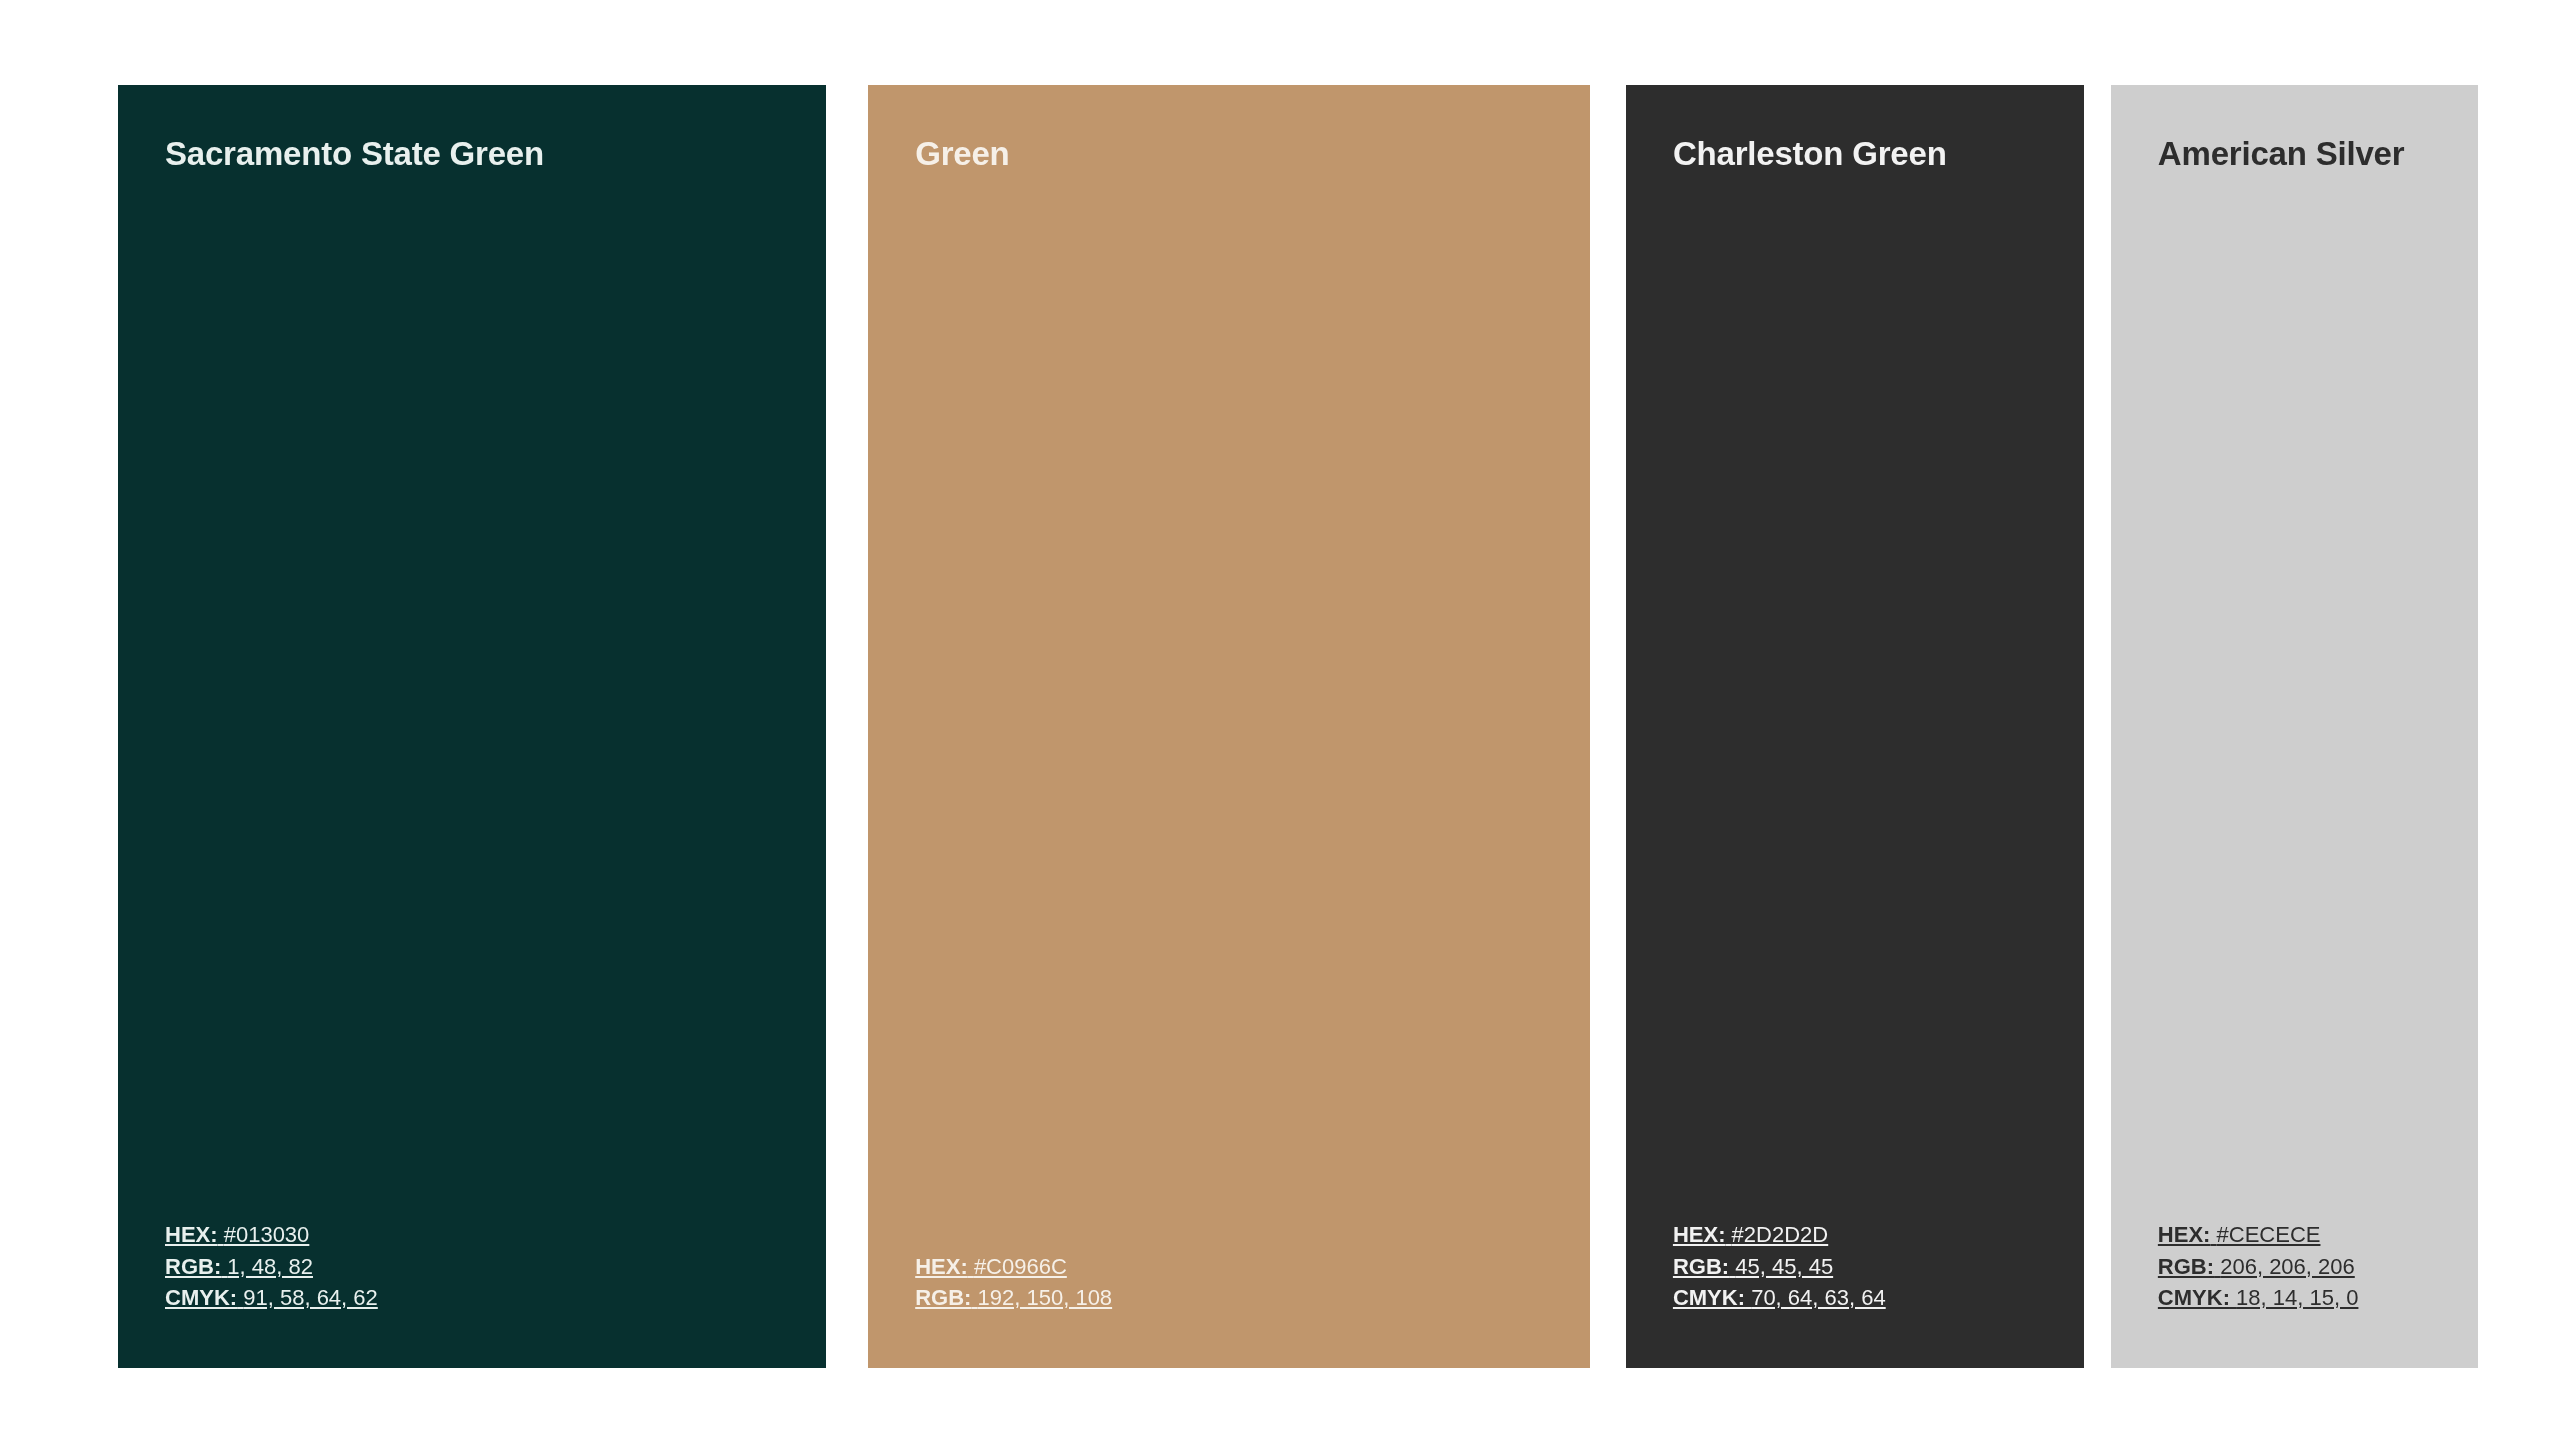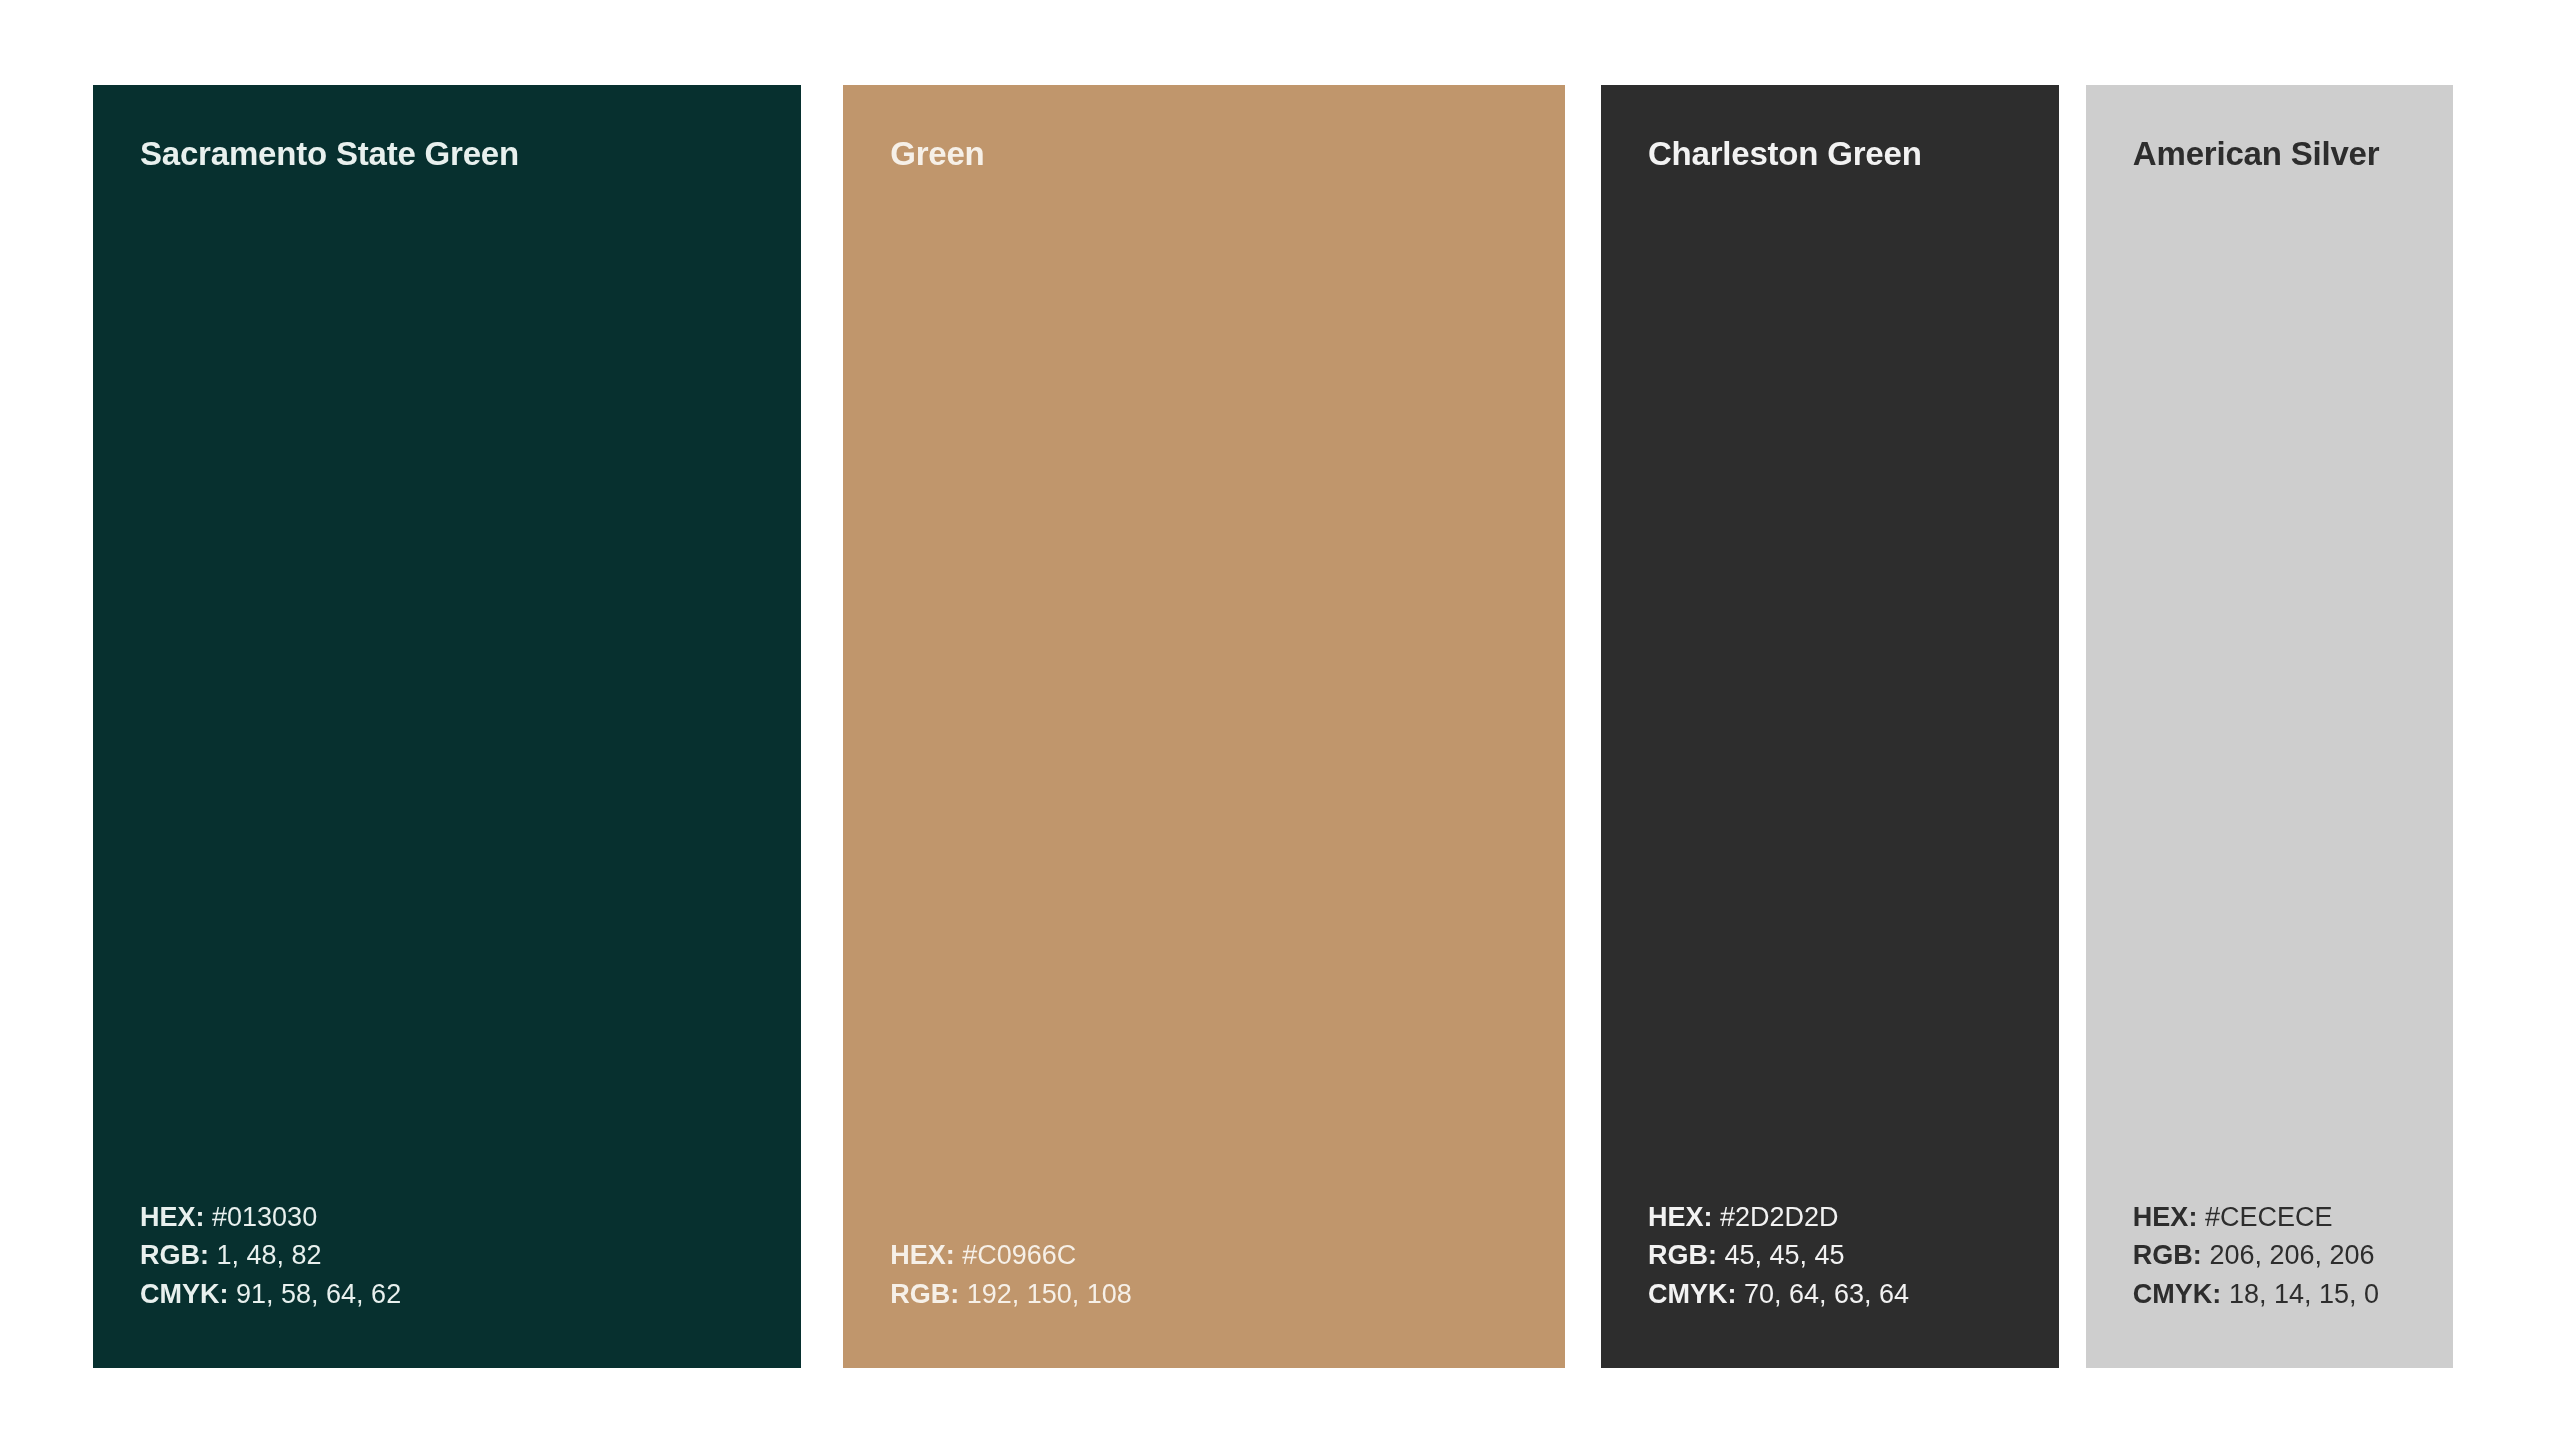--- a/index.html
+++ b/index.html
@@ -10,21 +10,21 @@
   body {
     width: 2560px;
     height: 1440px;
     font-family: "Liberation Sans", sans-serif;
     -webkit-font-smoothing: antialiased;
     overflow: hidden;
   }
 
   .palette {
     position: absolute;
-    left: 93px;
+    left: 118px;
     top: 85px;
     width: 2360px;
     height: 1283px;
     display: flex;
     align-items: stretch;
   }
 
   .swatch {
     position: relative;
     display: flex;
@@ -44,22 +44,23 @@
     font-size: 33px;
     font-weight: bold;
     letter-spacing: -0.2px;
     line-height: 1.1;
     margin: 51px 0 0 47px;
     white-space: nowrap;
   }
 
   .swatch-specs {
     margin: 0 0 55px 47px;
-    font-size: 27px;
+    font-size: 22px;
     line-height: 1.42;
+    text-decoration: underline;
   }
 
   .spec-row {
     white-space: nowrap;
   }
 
   .spec-key {
     font-weight: bold;
   }
 

